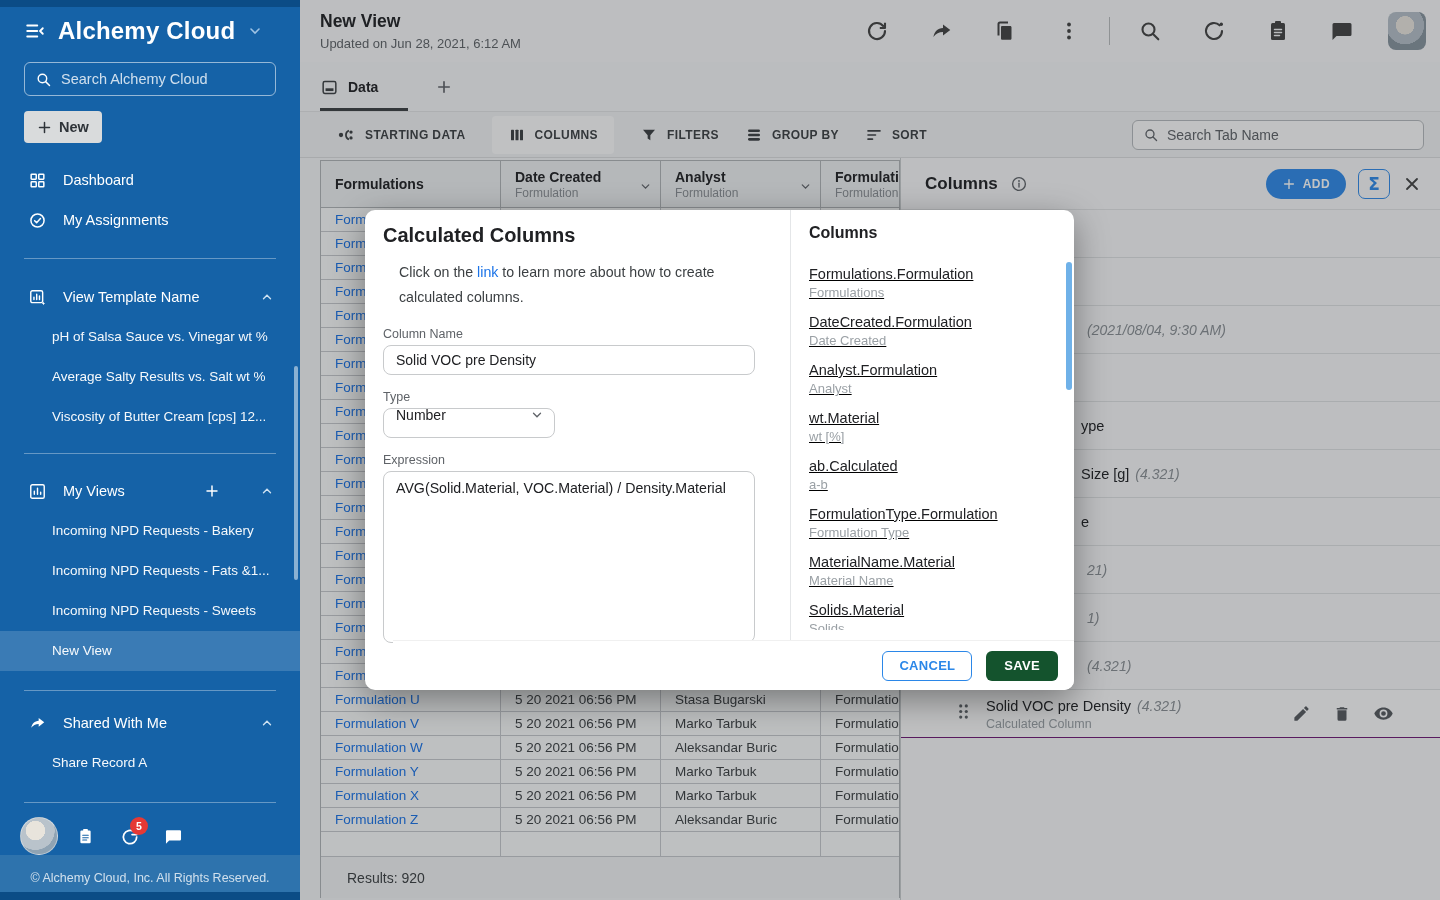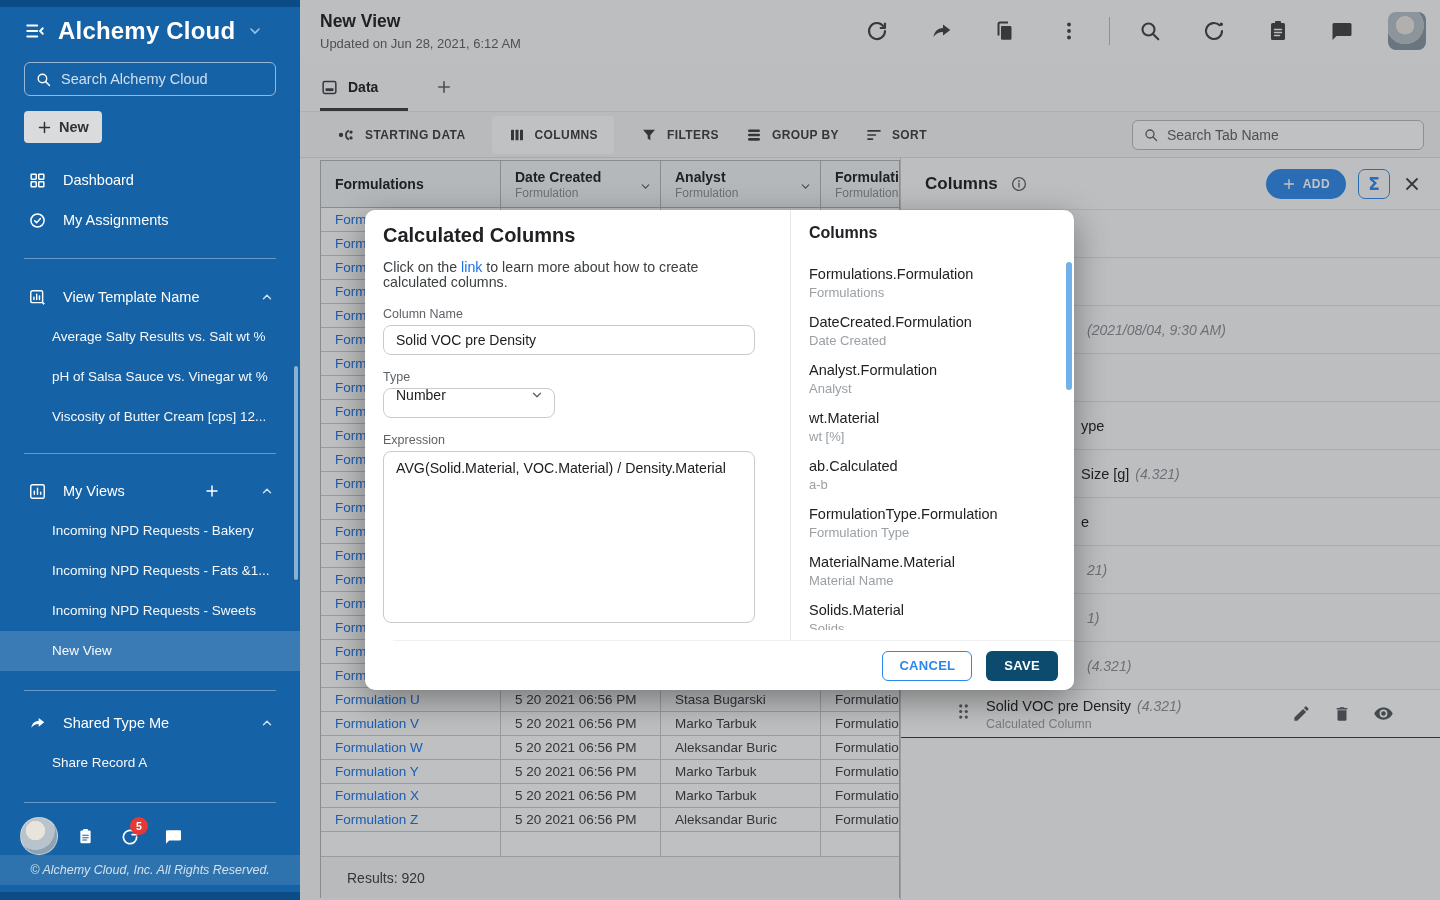--- a/index.html
+++ b/index.html
@@ -29,22 +29,22 @@
   .sec-header .grow { flex:1; }
   .sec-items .sub-item { height:40px; line-height:40px; padding-left:52px; font-size:13.5px; color:rgba(255,255,255,.96);
     white-space:nowrap; overflow:hidden; cursor:pointer; }
   .sec-items .sub-item.active { background:rgba(255,255,255,.16); }
   .sb-bottom { position:absolute; left:0; top:817px; width:300px; height:40px; }
   .sb-avatar { position:absolute; left:20px; top:0; width:38px; height:38px; border-radius:50%;
     background:radial-gradient(circle at 40% 35%, #e8e4dc 0 30%, #b9c3cb 31% 60%, #8fa3b3 61%); border:1px solid rgba(255,255,255,.4); cursor:pointer;}
   .sb-bot-ic { position:absolute; top:10px; cursor:pointer; }
   .badge { position:absolute; left:130px; top:0px; width:18px; height:18px; border-radius:50%; background:#e53935;
     color:#fff; font-size:10.5px; font-weight:700; display:flex; align-items:center; justify-content:center; }
-  .sb-footer { position:absolute; left:0; top:855px; width:300px; height:30px; background:#2e73ad;
-    display:flex; align-items:center; justify-content:center; font-size:12.5px; color:rgba(255,255,255,.78);font-style:italic; }
+  .sb-footer { position:absolute; left:0; top:855px; width:300px; height:45px; background:#2e73ad;
+    display:flex; align-items:center; justify-content:center; font-size:12.5px; color:rgba(255,255,255,.78); }
   .sb-scroll { position:absolute; right:2px; top:366px; width:4px; height:214px; border-radius:2px; background:rgba(255,255,255,.5); }
 
   
   .main { position:absolute; left:300px; top:0; width:1140px; height:900px; background:#f5f6f7; }
   .topbar { position:absolute; left:0; top:0; width:1140px; height:62px; background:#f8f9fa; }
   .tb-title { position:absolute; left:20px; top:11px; font-size:17.5px; font-weight:700; color:#202124; }
   .tb-sub { position:absolute; left:20px; top:36px; font-size:13px; color:#5f6368; }
   .tb-icons { position:absolute; right:14px; top:0; height:62px; display:flex; align-items:center; gap:40px; }
   .tb-icons .icon-btn { width:24px; height:24px; cursor:pointer; display:flex; align-items:center; justify-content:center; }
   .tb-sep { width:1px; height:28px; background:#b9bcbe; margin:0 -12px; }
@@ -111,43 +111,43 @@
   .calc-sub { font-size:12.5px; color:#9aa0a5; margin-top:2px; }
   .calc-icons { margin-left:auto; margin-right:46px; display:flex; gap:22px; align-items:center; }
   .calc-icons span { cursor:pointer; display:flex; }
 
   
   .overlay { position:absolute; inset:0; background:rgba(28,32,36,.27); z-index:40; }
   .modal { position:absolute; left:365px; top:210px; width:709px; height:480px; background:#fff; border-radius:10px;
     z-index:60; box-shadow:0 10px 34px rgba(0,0,0,.38); }
   .m-left { position:absolute; left:0; top:0; width:425px; height:480px; padding:14px 18px; }
   .m-title { font-size:20px; font-weight:700; color:#202124; }
-  .m-desc { margin-top:13px; width:382px; font-size:14.2px; line-height:15px; color:#3c4043; }
+  .m-desc { margin-top:13px; width:382px; font-size:14.2px; line-height:25px; color:#3c4043;margin-left:16px; }
   .m-desc a { color:#1a73e8; text-decoration:none; cursor:pointer;}
   .m-label { font-size:12.5px; color:#5f6368; }
   .lbl1 { margin-top:17px; } .lbl2 { margin-top:15px; } .lbl3 { margin-top:15px; }
   .m-input { margin-top:4px; width:372px; height:30px; border:1px solid #c8cacc; border-radius:8px; padding:0 12px;
     font-size:14px; color:#202124; outline:none; background:#fff; font-family:"Liberation Sans", sans-serif;}
   .m-select { margin-top:4px; width:172px; height:30px; border:1px solid #c8cacc; border-radius:8px; padding:0 10px 16px 12px;
     font-size:14px; color:#202124; display:flex; align-items:center; cursor:pointer; }
   .m-select .grow { flex:1; }
   .m-textarea { margin-top:4px; width:372px; height:172px; border:1px solid #c8cacc; border-radius:8px; padding:8px 12px;
     font-size:14.2px; color:#202124; outline:none; resize:none; font-family:"Liberation Sans", sans-serif; }
   .m-right { position:absolute; left:425px; top:0; width:284px; height:480px; border-left:1px solid #e4e6e8; }
   .m-cols-title { margin:14px 0 0 18px; font-size:16px; font-weight:700; color:#202124; }
   .m-col-list { position:absolute; left:18px; top:50px; right:10px; bottom:60px; overflow:hidden; }
-  .m-col-item { height:48px; padding-top:6px; cursor:pointer; }
+  .m-col-item { height:48px; padding-top:6px; cursor:pointer;text-decoration:underline; }
   .m-col-item .cn { font-size:14.5px; color:#202124; }
   .m-col-item .cl { font-size:13px; color:#9aa0a5; margin-top:3px; }
   .m-scroll { position:absolute; right:2px; top:52px; width:6px; height:128px; border-radius:3px; background:#6fb1e8; cursor:grab;}
   .m-footer { position:absolute; left:0; right:0; bottom:0; height:50px; background:#fff; border-top:1px solid #f0f0f0;
     border-radius:0 0 10px 10px; display:flex; align-items:center; justify-content:flex-end; gap:14px; padding-right:16px; z-index:5;margin-left:28px;}
   .btn-cancel { height:30px; padding:0 16px; border:1px solid #2b87e8; border-radius:6px; background:#fff; color:#2b87e8;
     font-size:13px; font-weight:700; letter-spacing:.3px; cursor:pointer; font-family:"Liberation Sans", sans-serif;}
-  .btn-save { height:30px; padding:0 18px; border:none; border-radius:6px; background:#0c4a6e; color:#fff;
+  .btn-save { height:30px; padding:0 18px; border:none; border-radius:6px; background:#14532d; color:#fff;
     font-size:13px; font-weight:700; letter-spacing:.3px; cursor:pointer; font-family:"Liberation Sans", sans-serif;}
 </style>
 </head>
 <body>
 
 <aside class="sidebar">
   <div class="sidebar-edge-top"></div>
 
   <div class="sb-header">
     <span style="display:flex">
@@ -224,22 +224,22 @@
       <span>View Template Name</span>
       <span class="grow"></span>
       <span style="display:flex">
         <svg width="14" height="14" viewBox="0 0 24 24">
             <path d="M6 15l6-6 6 6" fill="none" stroke="#cfe2f2" stroke-width="2.4" stroke-linecap="round"></path>
           </svg>
       </span>
     </div>
     <div class="sec-items">
 
-    <div class="sub-item">Average Salty Results vs. Salt wt %</div>
-        <div class="sub-item">pH of Salsa Sauce vs. Vinegar wt %</div>
+    <div class="sub-item">pH of Salsa Sauce vs. Vinegar wt %</div>
+        <div class="sub-item">Average Salty Results vs. Salt wt %</div>
         <div class="sub-item">Viscosity of Butter Cream [cps] 12...</div>
       </div>
   </div>
 
   <div class="sb-divider" style="top:453px"></div>
 
   <div class="sb-section" style="top:471px">
     <div class="sec-header">
       <span style="display:flex">
         <svg width="19" height="19" viewBox="0 0 24 24">
@@ -271,21 +271,21 @@
 
   <div class="sb-divider" style="top:690px"></div>
 
   <div class="sb-section" style="top:703px">
     <div class="sec-header">
       <span style="display:flex">
         <svg width="19" height="19" viewBox="0 0 24 24">
             <path d="M13.5 5v3.4C8.3 8.8 5.2 11.9 4 17.5c2.4-3.4 5.4-5 9.5-5v3.5l7-5.5z" fill="#fff"></path>
           </svg>
       </span>
-      <span>Shared Type Me</span>
+      <span>Shared With Me</span>
       <span class="grow"></span>
       <span style="display:flex">
         <svg width="14" height="14" viewBox="0 0 24 24">
             <path d="M6 15l6-6 6 6" fill="none" stroke="#cfe2f2" stroke-width="2.4" stroke-linecap="round"></path>
           </svg>
       </span>
     </div>
     <div class="sec-items">
 
     <div class="sub-item">Share Record A</div>

